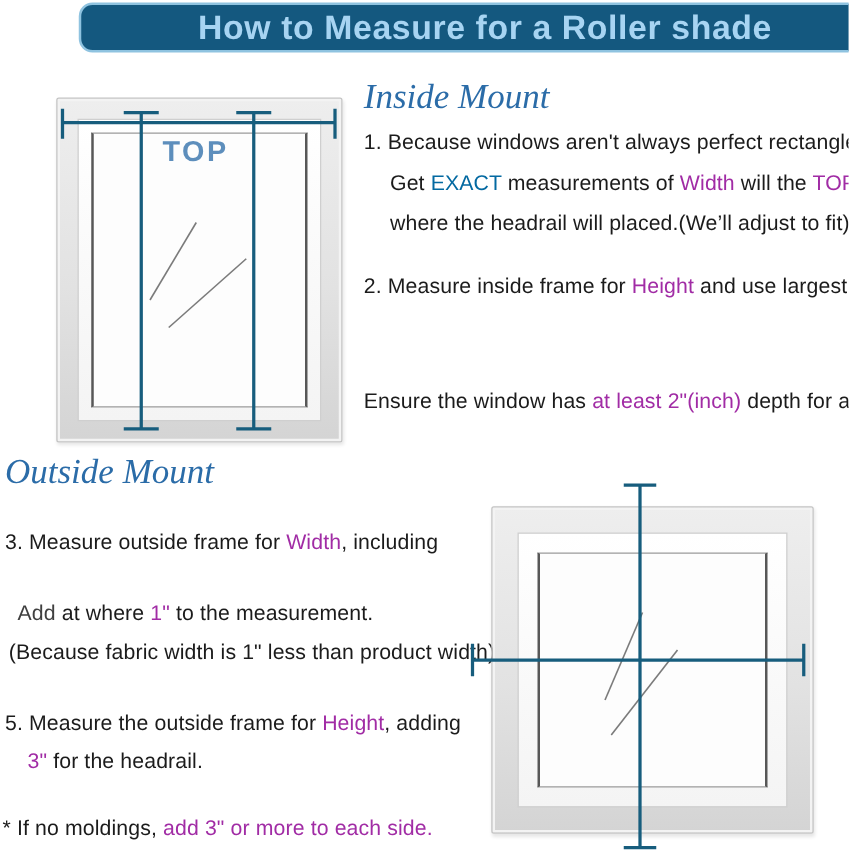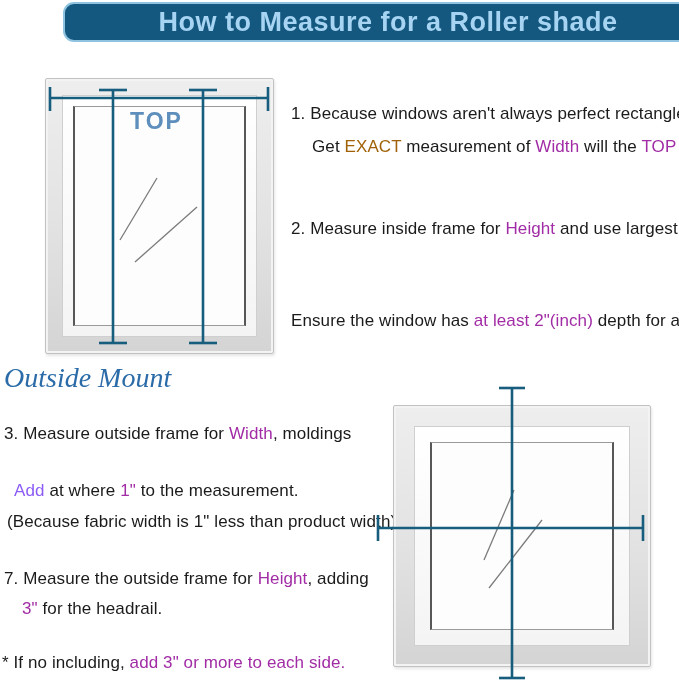--- a/index.html
+++ b/index.html
@@ -86,38 +86,40 @@
         <line x1="178" y1="20" x2="178" y2="273"></line>
         <line x1="74" y1="20" x2="102" y2="20"></line>
         <line x1="164" y1="20" x2="192" y2="20"></line>
         <line x1="74" y1="273" x2="102" y2="273"></line>
         <line x1="164" y1="273" x2="192" y2="273"></line>
       </g>
     </svg>
     <div class="top-label" style="left:105px;top:38px">TOP</div>
   </div>
 
+  <div class="section-heading" style="left:291px;top:62px">Inside Mount</div>
 
   <div class="t" style="left:291px;top:104px"><span>1. Because windows aren't always perfect rectangles:</span></div>
-  <div class="t" style="left:312px;top:137px"><span>Get </span><span style="color: #a16207; margin-top: 20px;">EXACT</span><span> measurement of </span><span style="color: rgb(161, 44, 165);">Width</span><span> will the </span><span style="color: rgb(161, 44, 165);">TOP</span></div>
+  <div class="t" style="left:312px;top:137px"><span>Get </span><span style="color: #0369a1; margin-top: 20px;">EXACT</span><span> measurements of </span><span style="color: rgb(161, 44, 165);">Width</span><span> will the </span><span style="color: rgb(161, 44, 165);">TOP</span></div>
+  <div class="t" style="left:312px;top:169px"><span>where the headrail will placed.(We’ll adjust to fit)</span></div>
 
   <div class="t" style="left:291px;top:219px"><span>2. Measure inside frame for </span><span style="color: rgb(161, 44, 165);">Height</span><span> and use largest number</span></div>
 
   <div class="t" style="left:291px;top:311px"><span>Ensure the window has </span><span style="color: rgb(161, 44, 165);">at least 2"(inch)</span><span> depth for an</span></div>
 
   <div class="section-heading" style="left:4px;top:362px">Outside Mount</div>
 
-  <div class="t" style="left:4px;top:424px"><span>3. Measure outside frame for </span><span style="color: rgb(161, 44, 165);">Width</span><span>, moldings</span></div>
-  <div class="t" style="left:14px;top:481px"><span style="color: #8b5cf6;">Add</span><span> at where </span><span style="color: rgb(161, 44, 165);">1"</span><span> to the measurement.</span></div>
+  <div class="t" style="left:4px;top:424px"><span>3. Measure outside frame for </span><span style="color: rgb(161, 44, 165);">Width</span><span>, including</span></div>
+  <div class="t" style="left:14px;top:481px"><span style="color: #404040;">Add</span><span> at where </span><span style="color: rgb(161, 44, 165);">1"</span><span> to the measurement.</span></div>
   <div class="t" style="left:7px;top:512px"><span>(Because fabric width is 1" less than product width)</span></div>
 
-  <div class="t" style="left:4px;top:569px"><span>7. Measure the outside frame for </span><span style="color: rgb(161, 44, 165);">Height</span><span>, adding</span></div>
+  <div class="t" style="left:4px;top:569px"><span>5. Measure the outside frame for </span><span style="color: rgb(161, 44, 165);">Height</span><span>, adding</span></div>
   <div class="t" style="left:22px;top:599px"><span style="color: rgb(161, 44, 165);">3"</span><span>  for the headrail.</span></div>
 
-  <div class="t" style="left:2px;top:653px"><span>* If no including, </span><span style="color: rgb(161, 44, 165);">add 3" or more to each side.</span></div>
+  <div class="t" style="left:2px;top:653px"><span>* If no moldings, </span><span style="color: rgb(161, 44, 165);">add 3" or more to each side.</span></div>
 
   <div class="diagram" style="left:372px;top:380px;width:307px;height:305px">
     <div class="win win-b" style="left:21px;top:25px;width:256px;height:260px">
       <div class="f2"></div>
       <div class="glass"></div>
     </div>
     <svg class="overlay" width="307" height="305" viewBox="0 0 307 305">
       <g stroke="#7b7b7b" stroke-width="1.3" fill="none">
         <line x1="112" y1="180" x2="142" y2="110"></line>
         <line x1="117" y1="208" x2="170" y2="140"></line>

